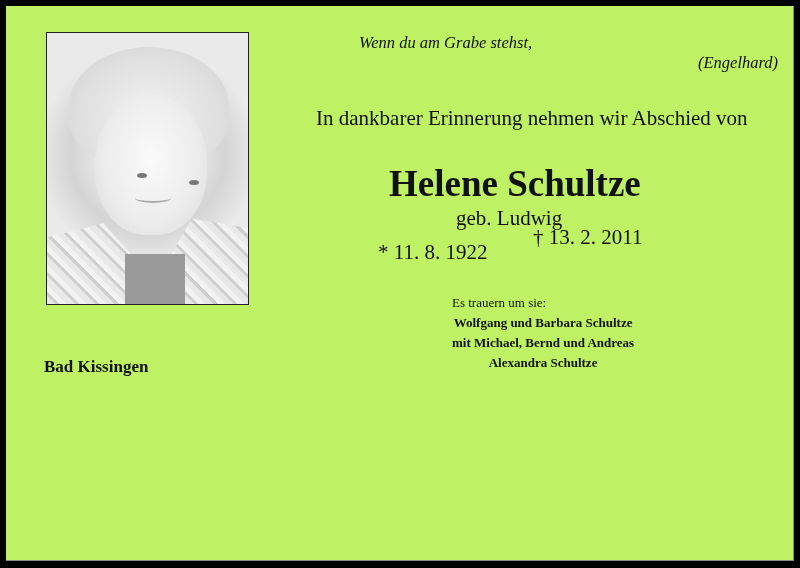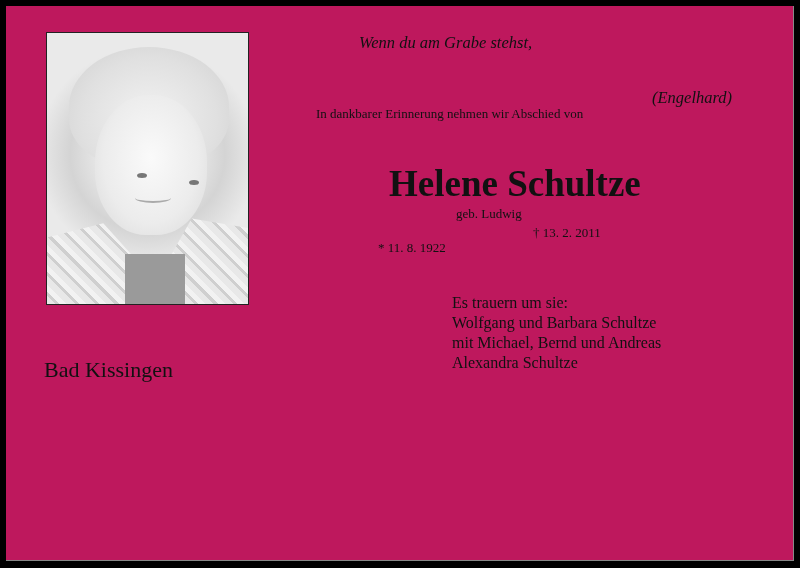--- a/index.html
+++ b/index.html
@@ -1,19 +1,19 @@
 <!DOCTYPE html>
 <html><head>
 <meta charset="utf-8">
 <style>
   html, body { margin:0; padding:0; background:#000; }
   body { width:800px; height:568px; position:relative; overflow:hidden; }
   .frame {
     position:absolute; left:6px; top:6px; width:787px; height:554px;
-    background:#be185d; border-right:1px solid #888; border-bottom:1px solid #888;
+    background:#bef264; border-right:1px solid #888; border-bottom:1px solid #888;
   }
   .serif { font-family:"Liberation Serif", "DejaVu Serif", serif; color:#111; }
   .photo {
     position:absolute; left:40px; top:26px; width:201px; height:271px;
     border:1px solid #222; overflow:hidden;
     background: radial-gradient(ellipse 55% 40% at 50% 45%, #f4f4f4 0%, #e6e6e6 45%, #d4d4d4 70%, #eaeaea 100%);
   }
   .photo .hair {
     position:absolute; left:22px; top:14px; width:160px; height:120px; border-radius:50% 50% 40% 40%;
     background: radial-gradient(ellipse at 50% 60%, #f2f2f2 0%, #e0e0e0 60%, #cfcfcf 100%);
@@ -26,44 +26,44 @@
   .photo .mouth { position:absolute; left:88px; top:160px; width:36px; height:8px; border-bottom:2px solid #aaa; border-radius:0 0 50% 50%; }
   .photo .collar {
     position:absolute; left:0; bottom:0; width:201px; height:95px;
     background: repeating-linear-gradient(45deg, #e8e8e8 0 6px, #cfcfcf 6px 9px, #f2f2f2 9px 14px);
     clip-path: polygon(0 30%, 28% 15%, 45% 55%, 60% 55%, 72% 10%, 100% 20%, 100% 100%, 0 100%);
   }
   .photo .shirt {
     position:absolute; left:78px; bottom:0; width:60px; height:50px; background:#9a9a9a;
   }
   .quote { position:absolute; font-style:italic; font-size:16.5px; line-height:20px; }
-  .center-line { position:absolute; font-size:13px; }
+  .center-line { position:absolute; font-size:21px; }
   .name { position:absolute; left:0; width:787px; font-weight:bold; font-size:37px; }
-  .place { position:absolute; font-weight:normal; font-size:22px; }
-  .mourners { position:absolute; left:446px; top:287px; font-size:16px; line-height:20px; }
-  .mourners .b { font-weight:normal; }
+  .place { position:absolute; font-weight:bold; font-size:17px; }
+  .mourners { position:absolute; left:446px; top:287px; font-size:13px; line-height:20px; }
+  .mourners .b { font-weight:bold;text-align:center; }
   .body-text { position:absolute; left:38px; top:405px; font-size:16.5px; line-height:20.5px; white-space:pre; }
 </style>
 </head>
 <body>
 
 <div class="frame">
 
   <div class="photo">
     <div class="hair"></div>
     <div class="face"></div>
     <div class="eye" style="left:90px;top:140px;"></div>
     <div class="eye" style="left:142px;top:147px;"></div>
     <div class="mouth"></div>
     <div class="collar"></div>
     <div class="shirt"></div>
   </div>
 
   <div class="quote serif" style="left:353px;top:27px;">Wenn du am Grabe stehst,</div>
-  <div class="quote serif" style="left:646px;top:47px;margin-top:35px;">(Engelhard)</div>
+  <div class="quote serif" style="left:692px;top:47px;">(Engelhard)</div>
 
   <div class="center-line serif" style="left:310px;top:100px;">In dankbarer Erinnerung nehmen wir Abschied von</div>
 
   <div class="name serif" style="left:356px;top:156px;width:auto;margin-left:27px;">Helene Schultze</div>
 
   <div class="center-line serif" style="left:450px;top:200px;">geb. Ludwig</div>
   <div class="center-line serif" style="left:372px;top:234px;">* 11. 8. 1922</div>
   <div class="center-line serif" style="left:527px;top:219px;">† 13. 2. 2011</div>
 
   <div class="place serif" style="left:38px;top:351px;">Bad Kissingen</div>

